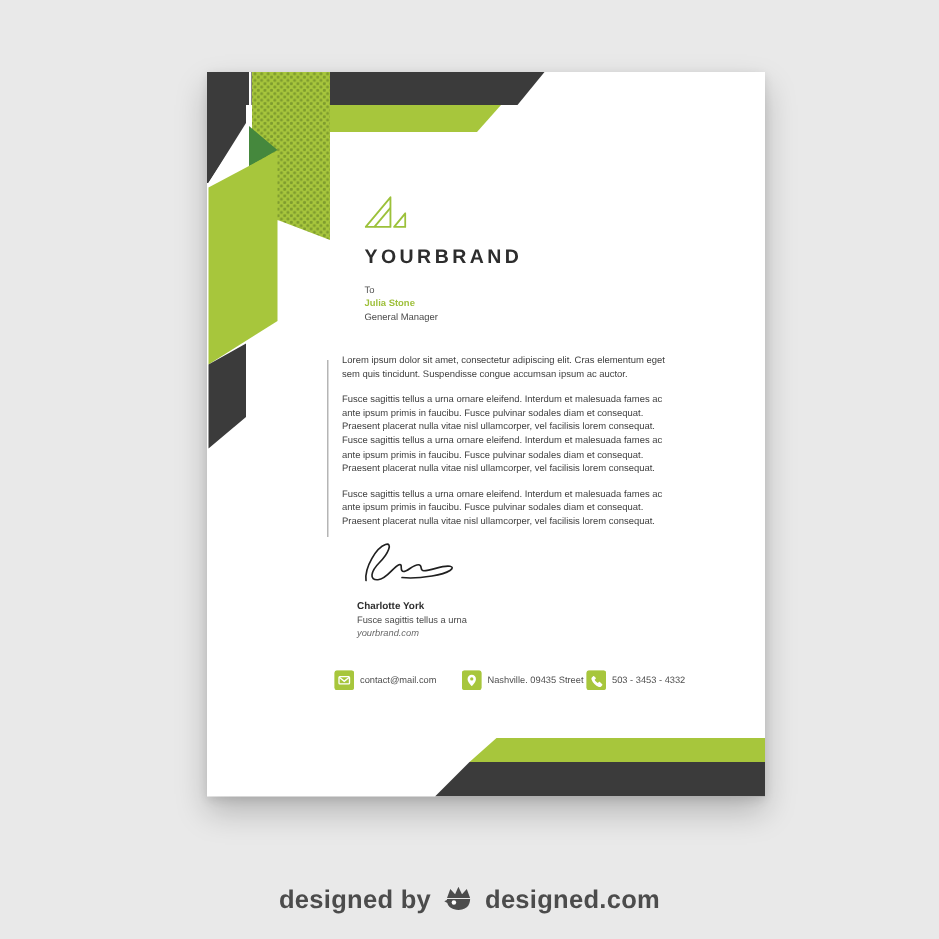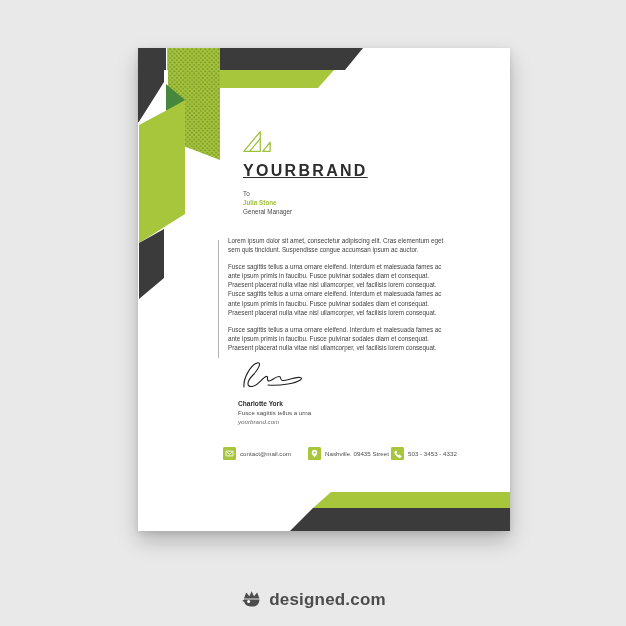--- a/index.html
+++ b/index.html
@@ -10,22 +10,22 @@
     -webkit-font-smoothing:antialiased;
   }
   .paper{
     position:absolute;left:138px;top:48px;width:372px;height:483px;
     background:#ffffff;
     box-shadow:0 10px 20px rgba(0,0,0,.22), 0 2px 6px rgba(0,0,0,.10);
   }
   .deco{position:absolute;left:0;top:0;width:372px;height:483px;pointer-events:none;}
   .brand{position:absolute;left:105px;top:80px;}
   .brand-name{
-    margin-top:4px;font-size:16px;font-weight:700;letter-spacing:2.3px;
-    color:#2d2d2d;white-space:nowrap;text-decoration:underline;
+    margin-top:4px;font-size:13px;font-weight:700;letter-spacing:2.3px;
+    color:#2d2d2d;white-space:nowrap;
   }
   .recipient{position:absolute;left:105px;top:141px;font-size:6.3px;line-height:9px;color:#4a4a4a;}
   .recipient .to{color:#555;}
   .recipient .name{color:#9fc03c;font-weight:700;}
   .vrule{position:absolute;left:80px;top:192px;width:1px;height:118px;background:#b5b5b5;}
   .body-text{
     position:absolute;left:90px;top:188px;width:226px;
     font-size:6.3px;line-height:9.1px;color:#3e3e3e;text-align:left;
   }
   .body-text p{margin:0 0 8px 0;}
@@ -134,20 +134,21 @@
           <rect width="13" height="13" rx="1.5" fill="#a7c63c"></rect>
           <path d="M4.5,3.2 l1.7,1.7 c0.2,0.2 0.2,0.5 0,0.7 l-0.8,0.8 c0.5,1 1.3,1.8 2.3,2.3 l0.8,-0.8 c0.2,-0.2 0.5,-0.2 0.7,0 l1.7,1.7 c0.2,0.2 0.2,0.5 0,0.7 l-0.8,0.8 c-0.4,0.4 -1,0.6 -1.6,0.4 c-2.4,-0.9 -4.4,-2.9 -5.3,-5.3 c-0.2,-0.6 0,-1.2 0.4,-1.6 l0.8,-0.8 c0.2,-0.2 0.5,-0.2 0.7,0 z" fill="#ffffff" transform="scale(0.93) translate(0.4,0.3)"></path>
         </svg>
         <span class="contact-text">503 - 3453 - 4332</span>
       </div>
     </div>
 
   </div>
 
   <div class="credit">
+    <span>designed by</span>
     <svg width="22" height="22" viewBox="0 0 22 22" aria-hidden="true">
       <path d="M4,9.6 L6.2,3.6 L9.4,7.2 L11.6,2.2 L14,7.2 L17.2,3.6 L19.4,9.6 Z" fill="#4c4c4c"></path>
       <path d="M4,10.4 C4,10.4 3,17.6 11.7,17.6 C18.6,17.6 19.4,12.6 19.4,10.4 Z" fill="#4c4c4c"></path>
       <circle cx="8.6" cy="12.6" r="1.5" fill="#ffffff"></circle>
       <polygon points="2.2,11.8 4.6,10.6 4.6,13.2" fill="#4c4c4c"></polygon>
     </svg>
     <span>designed.com</span>
   </div>
 
 </div>

